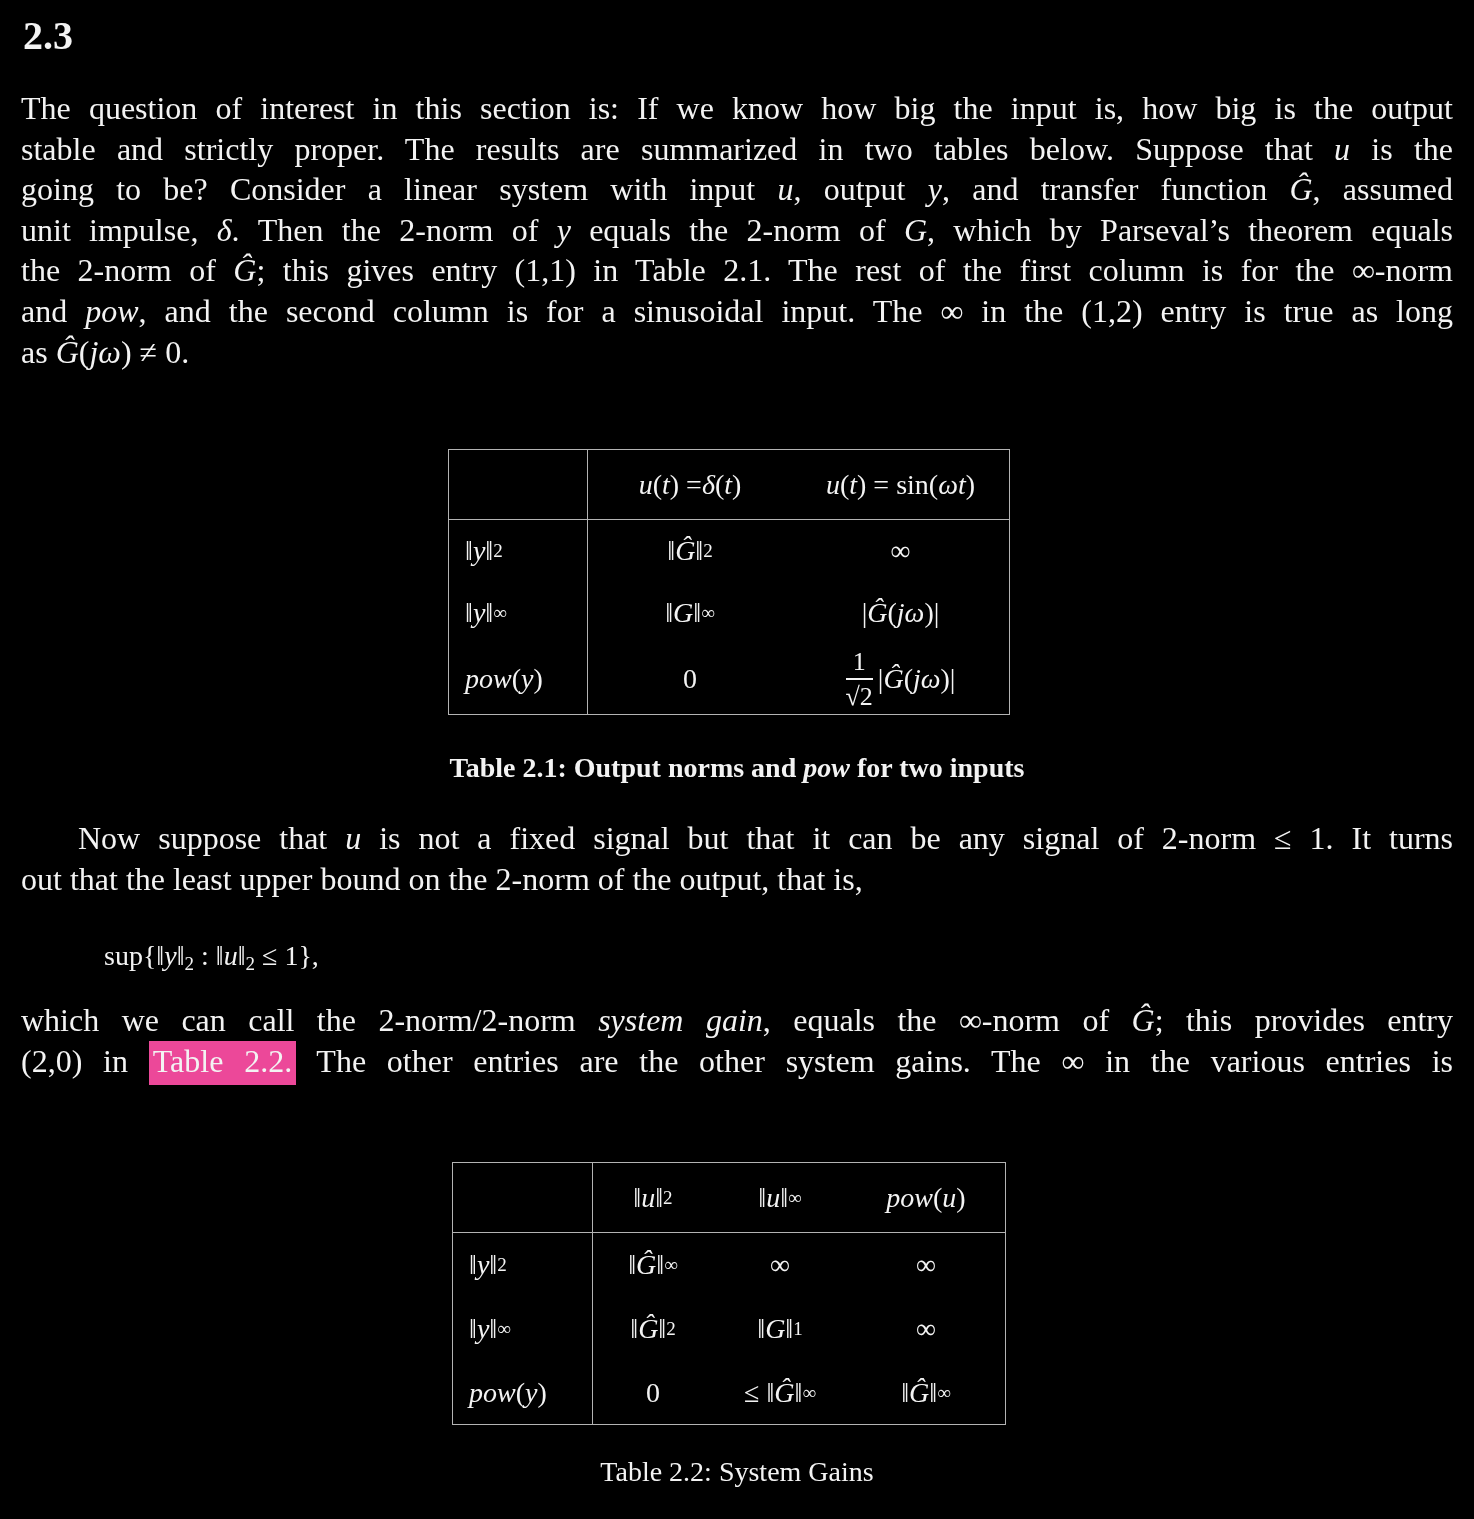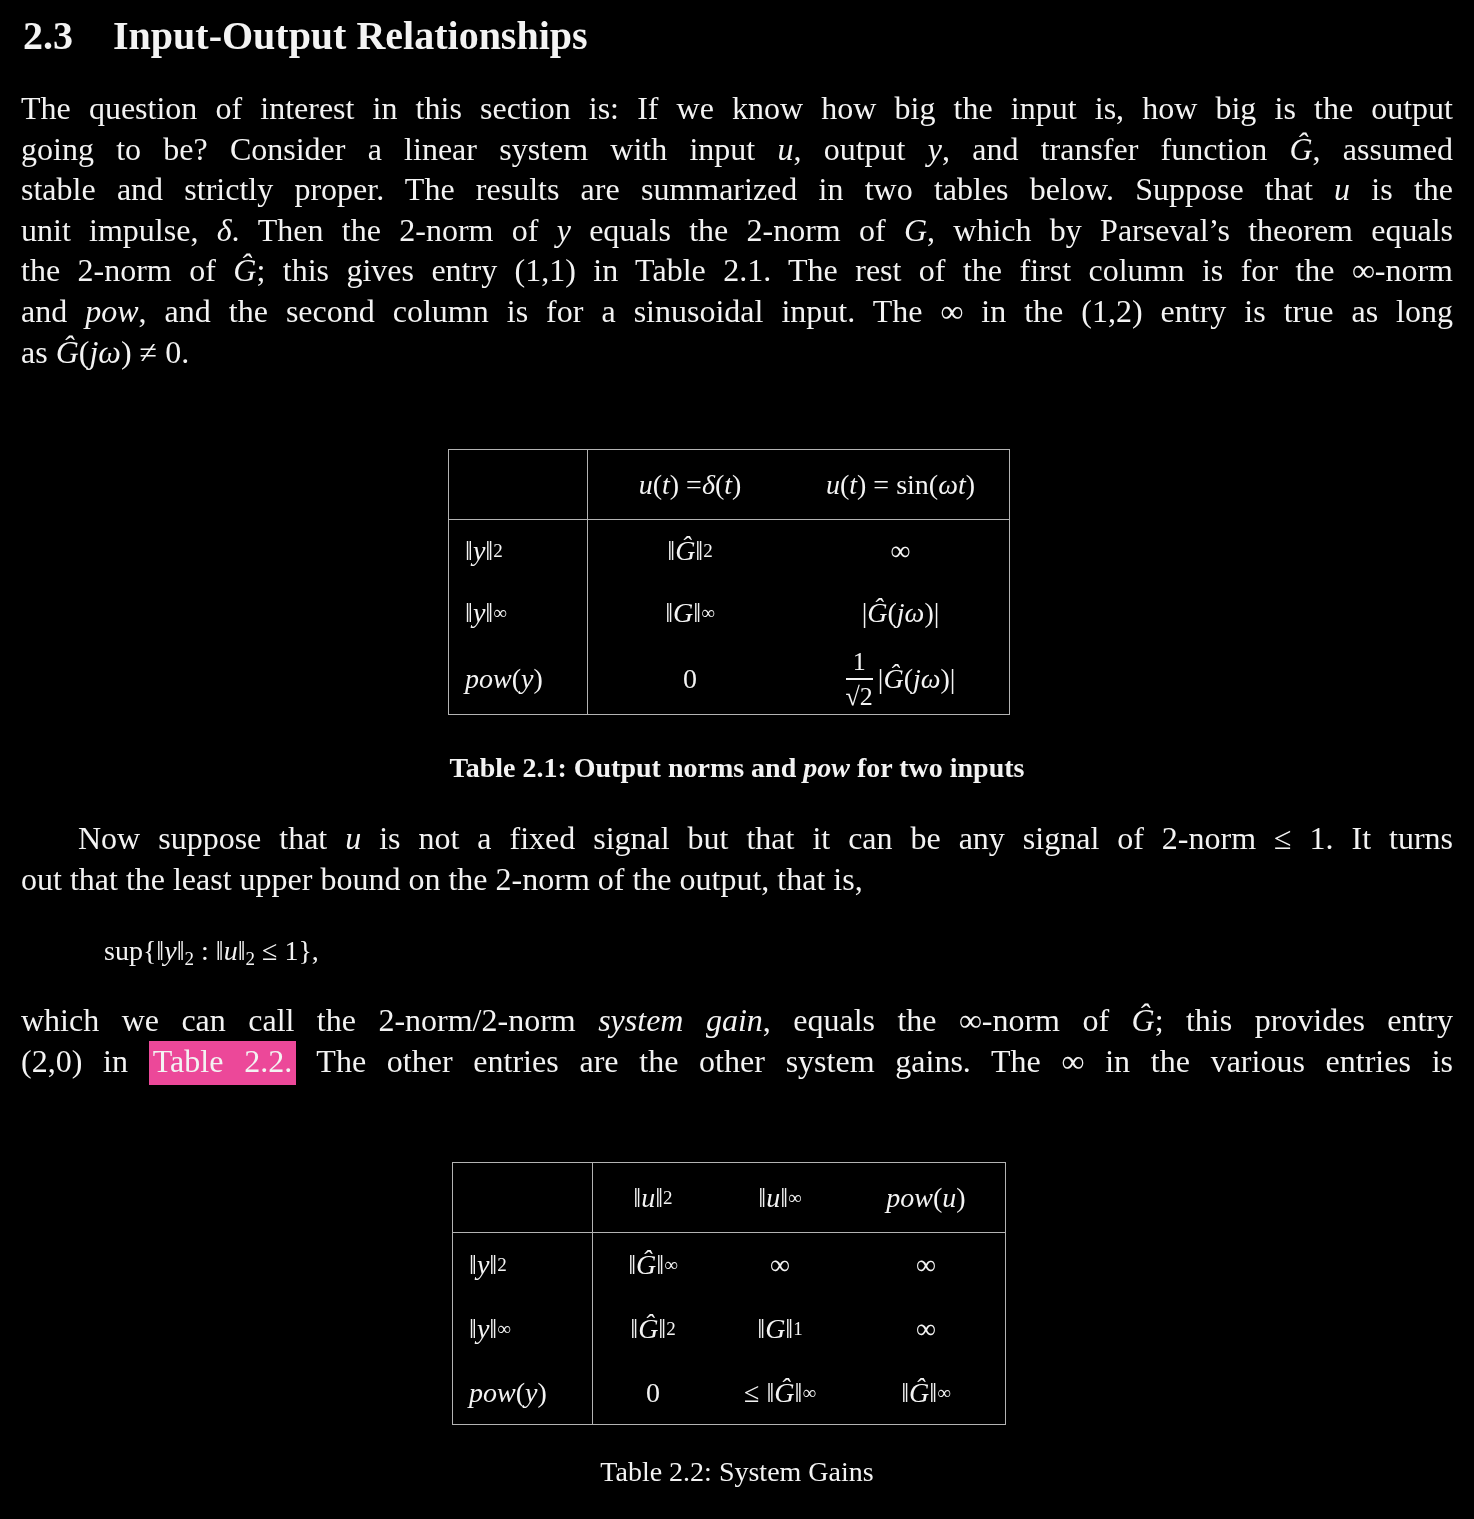--- a/index.html
+++ b/index.html
@@ -44,21 +44,21 @@
 
   #para1 { top: 88px; }
   #para2 { top: 818px; }
   #para3 { top: 1000px; }
 
   .eq {
     position: absolute;
     left: 104px;
     top: 936px;
     font-size: 28px;
-    line-height: 30px;
+    line-height: 40px;
     white-space: nowrap;
   }
 
   
   .it  { font-style: italic; }
   .sub { font-size: 0.68em; vertical-align: -0.24em; }
   .hl  { background: #ec4899; padding: 2px 4px 6px 4px; }
 
   
   .frac {
@@ -114,27 +114,26 @@
   #cap1 { top: 748px; font-weight: bold; }
   #cap2 { top: 1452px; }
 </style>
 </head>
 <body>
 
 <div class="page">
 
   <div class="heading">
     <span>2.3</span>
-    <span>Input-Output Relationships</span>
   </div>
 
   <div class="para" id="para1">
     <div class="pline"><span>The question of interest in this section is: If we know how big the input is, how big is the output</span></div>
+    <div class="pline"><span>stable and strictly proper. The results are summarized in two tables below. Suppose that </span><span class="it">u</span><span> is the</span></div>
     <div class="pline"><span>going to be? Consider a linear system with input </span><span class="it">u</span><span>, output </span><span class="it">y</span><span>, and transfer function </span><span class="it">Ĝ</span><span>, assumed</span></div>
-    <div class="pline"><span>stable and strictly proper. The results are summarized in two tables below. Suppose that </span><span class="it">u</span><span> is the</span></div>
     <div class="pline"><span>unit impulse, </span><span class="it">δ</span><span>. Then the 2-norm of </span><span class="it">y</span><span> equals the 2-norm of </span><span class="it">G</span><span>, which by Parseval’s theorem equals</span></div>
     <div class="pline"><span>the 2-norm of </span><span class="it">Ĝ</span><span>; this gives entry (1,1) in Table 2.1. The rest of the first column is for the ∞-norm</span></div>
     <div class="pline"><span>and </span><span class="it">pow</span><span>, and the second column is for a sinusoidal input. The ∞ in the (1,2) entry is true as long</span></div>
     <div class="pline last"><span>as </span><span class="it">Ĝ</span><span>(</span><span class="it">jω</span><span>) ≠ 0.</span></div>
   </div>
 
   <div class="tbl" id="table1">
     <div class="cell lblcol hdrrow"></div>
     <div class="cell hdrrow">
         <span class="it">u</span>

